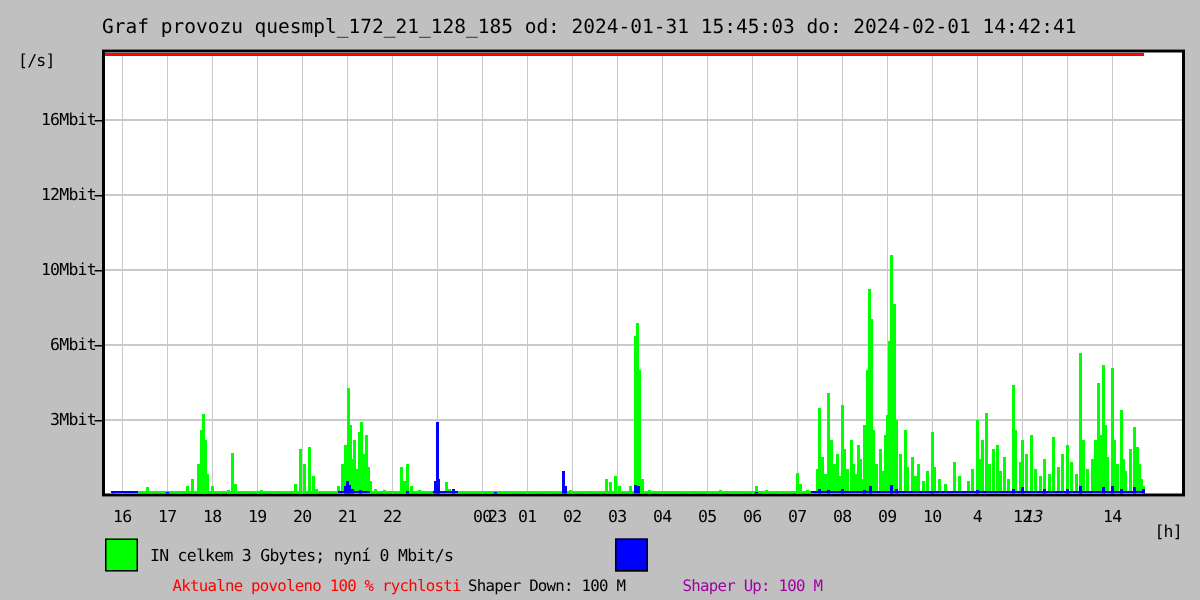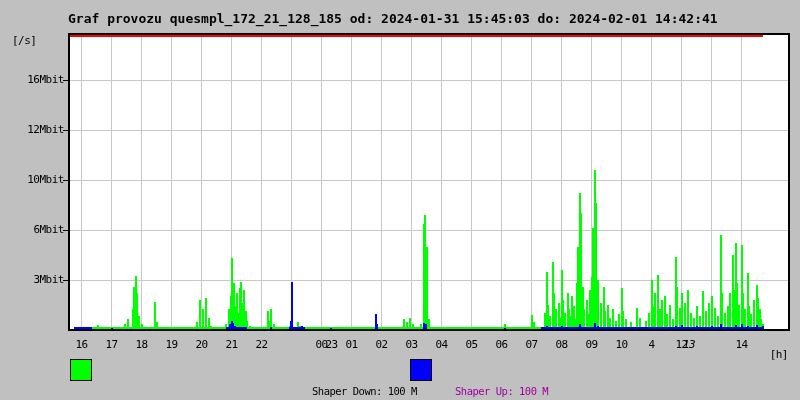--- a/index.html
+++ b/index.html
@@ -1,21 +1,21 @@
 <!DOCTYPE html>
 <html><head>
 <meta charset="utf-8">
 <style>
   html,body{margin:0;padding:0;}
   #screen{
     position:relative;width:800px;height:400px;background:#c0c0c0;overflow:hidden;
     font-family:"DejaVu Sans Mono","Liberation Mono",monospace;color:#000;
   }
   .abs{position:absolute;}
-  #title{left:68px;top:11px;font-size:13px;font-weight:bold;white-space:pre;}
+  #title{left:68px;top:11px;font-size:13px;font-weight:normal;white-space:pre;}
   #plot{
     left:68px;top:33px;width:722px;height:298px;background:#fff;
     border:2px solid #000;box-sizing:border-box;
   }
   #plot svg{display:block;}
   .ylabel{left:0;width:64px;text-align:right;font-size:11px;letter-spacing:-0.5px;height:14px;line-height:14px;}
   .ytick{left:63px;width:5px;height:1px;background:#000;}
   .yunit{left:12px;top:34px;font-size:11px;letter-spacing:-0.5px;}
   .xlabel{top:338px;width:24px;text-align:center;font-size:11px;letter-spacing:-0.5px;}
   .xunit{left:752px;top:348px;width:36px;text-align:right;font-size:11px;letter-spacing:-0.5px;}
@@ -321,17 +321,19 @@
       <div class="abs xlabel" style="left: 609.5px;">10</div>
       <div class="abs xlabel" style="left: 639.5px;">4</div>
       <div class="abs xlabel" style="left: 669.5px;">12</div>
       <div class="abs xlabel" style="left: 677px; font-style: italic;">13</div>
       <div class="abs xlabel" style="left: 729.5px;">14</div>
     </div>
 
   <div class="abs xunit">[h]</div>
 
   <div id="sw-in" class="abs swatch"></div>
+  <div id="leg-in" class="abs legtext">IN celkem 3 Gbytes; nyní 0 Mbit/s</div>
   <div id="sw-out" class="abs swatch"></div>
 
+  <div id="foot-allowed" class="abs foot">Aktualne povoleno 100 % rychlosti</div>
   <div id="foot-down" class="abs foot">Shaper Down: 100 M</div>
   <div id="foot-up" class="abs foot">Shaper Up: 100 M</div>
 </div>
 
 </body></html>

